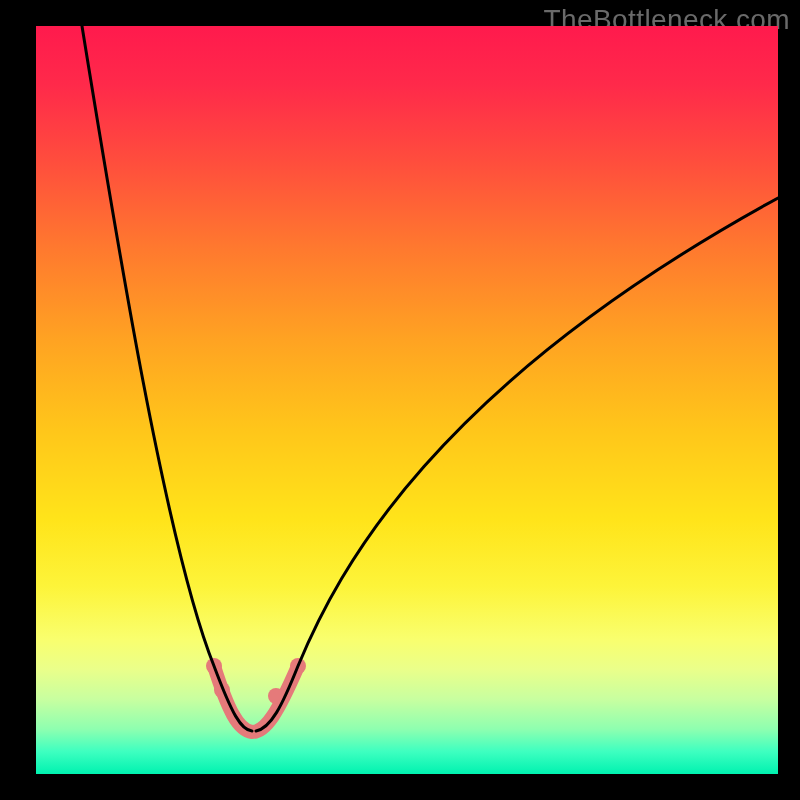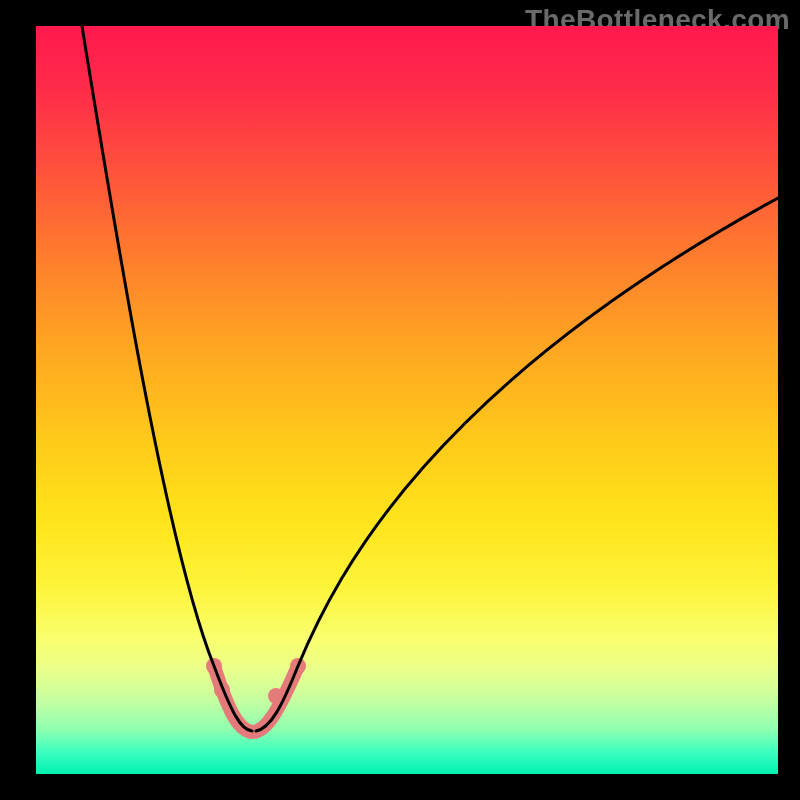--- a/index.html
+++ b/index.html
@@ -41,21 +41,21 @@
       #3effc0 97%,
       #00f2b0 100%
     );
   }
   .watermark {
     position: absolute;
     top: 4px;
     right: 10px;
     color: #6a6a6a;
     font-size: 28px;
-    font-weight: 700;
+    font-weight: 400;
     letter-spacing: 0.4px;
     user-select: none;
   }
   svg.curves {
     position: absolute;
     left: 0;
     top: 0;
     width: 742px;
     height: 748px;
   }

